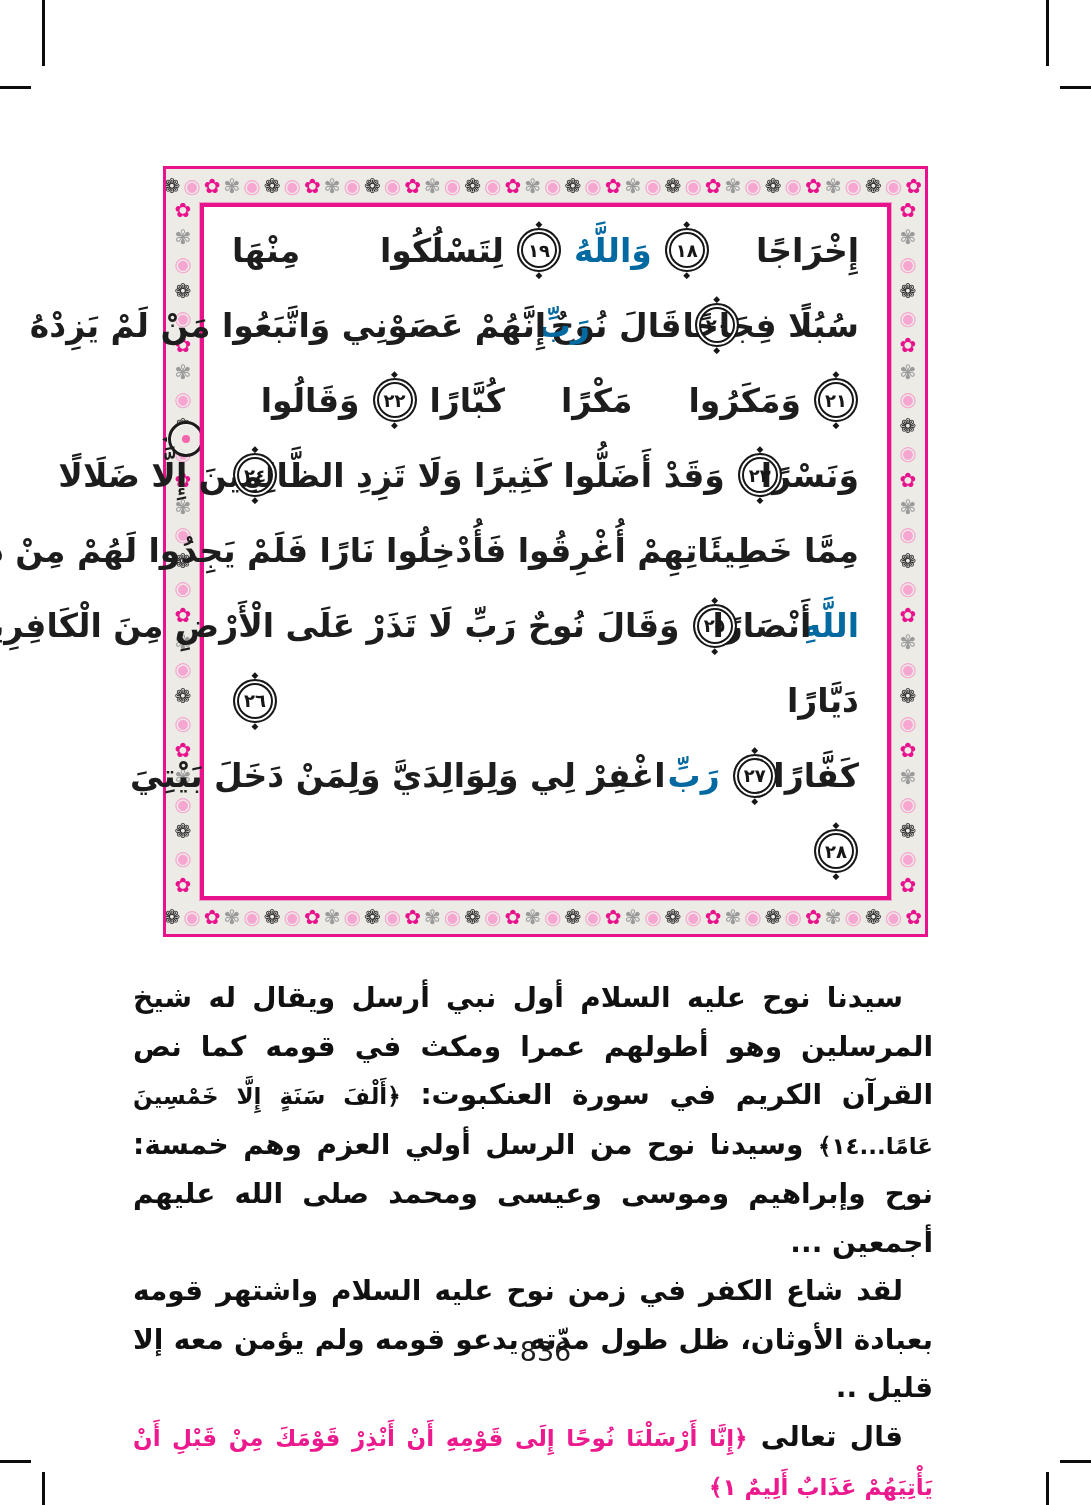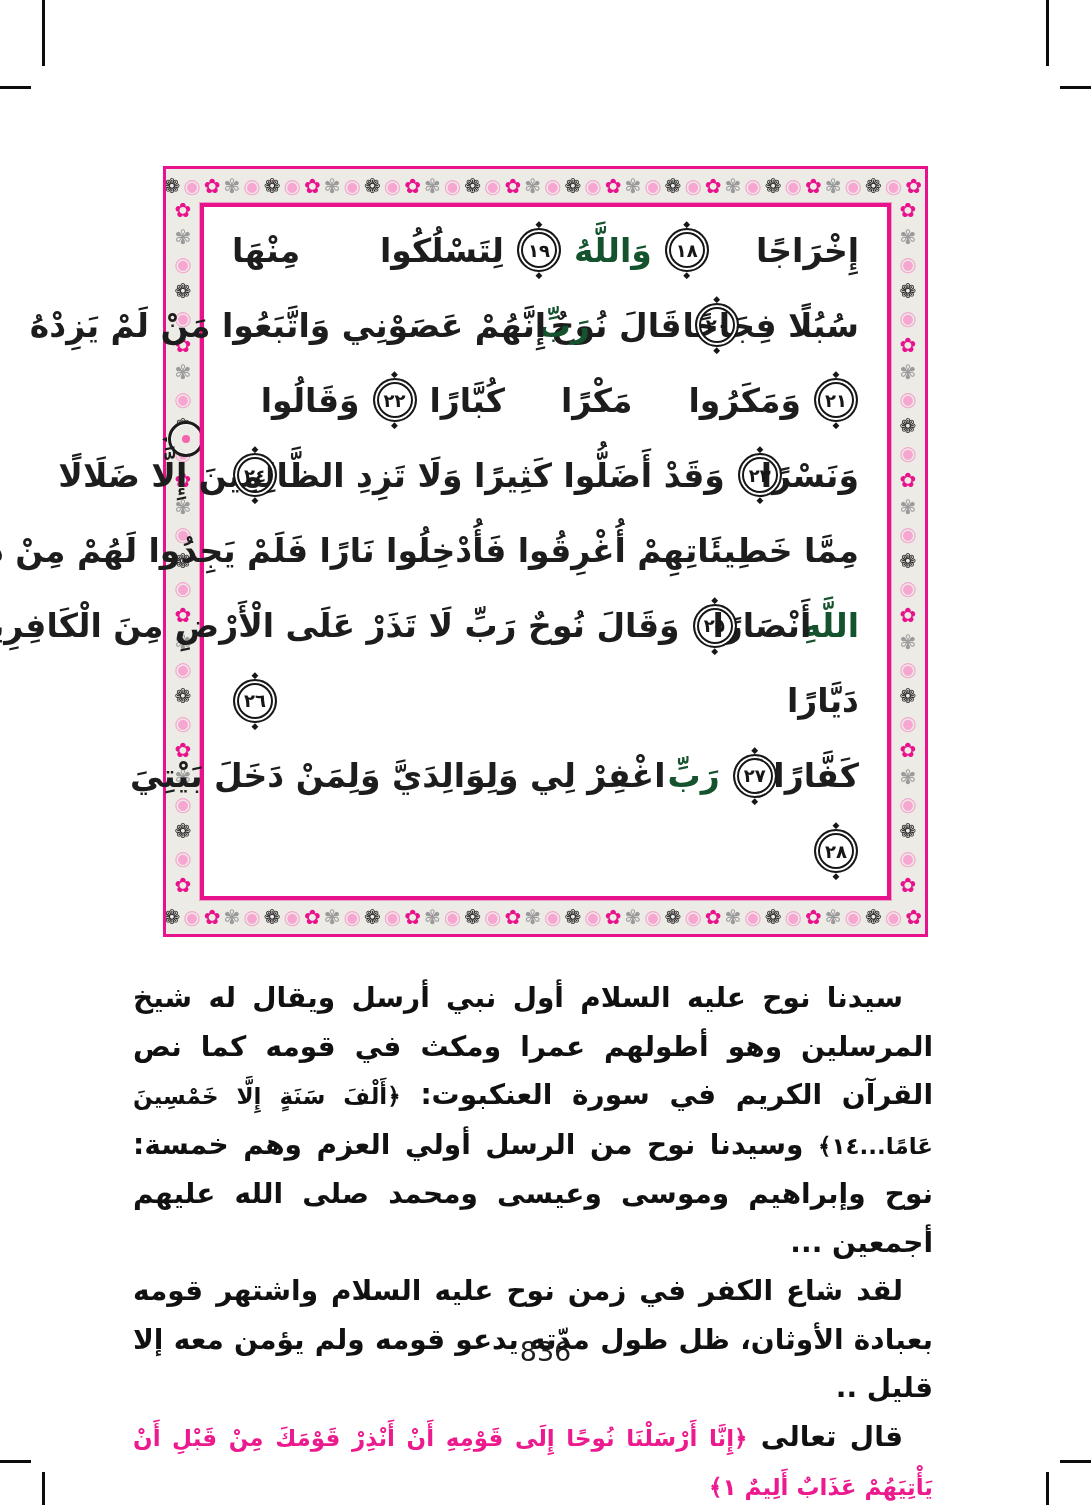--- a/index.html
+++ b/index.html
@@ -36,21 +36,21 @@
 
   .inner{position:absolute;left:34px;right:34px;top:34px;bottom:34px;
          border:4px solid #e8128c;background:#ffffff;
          box-shadow:0 0 0 1px rgba(232,18,140,.35);}
   .qwrap{position:absolute;left:22px;right:22px;top:12px;bottom:14px;
          display:flex;flex-direction:column;justify-content:space-between;direction:rtl;}
   .qline{display:flex;align-items:center;justify-content:space-between;
          height:62px;overflow:visible;direction:rtl;}
   .qt{display:block;min-width:0;white-space:nowrap;text-align:justify;text-align-last:justify;
       font-size:33px;font-weight:bold;color:#1d1d1d;margin:0 6px;overflow:visible;}
-  .qt.holy{color:#14532d;flex-grow:0 !important;text-align-last:right;}
+  .qt.holy{color:#0369a1;flex-grow:0 !important;text-align-last:right;}
   .vnum{position:relative;flex:0 0 auto;width:40px;height:40px;margin:0 7px;
         border:2px solid #161616;border-radius:50%;
         box-shadow:inset 0 0 0 2px #ffffff,inset 0 0 0 4px #161616;
         display:flex;align-items:center;justify-content:center;
         font-size:18px;font-weight:bold;color:#161616;}
   .vnum::before,.vnum::after{content:"◆";position:absolute;left:50%;transform:translateX(-50%);
         font-size:9px;color:#161616;line-height:1;}
   .vnum::before{top:-10px;} .vnum::after{bottom:-10px;}
 
   

